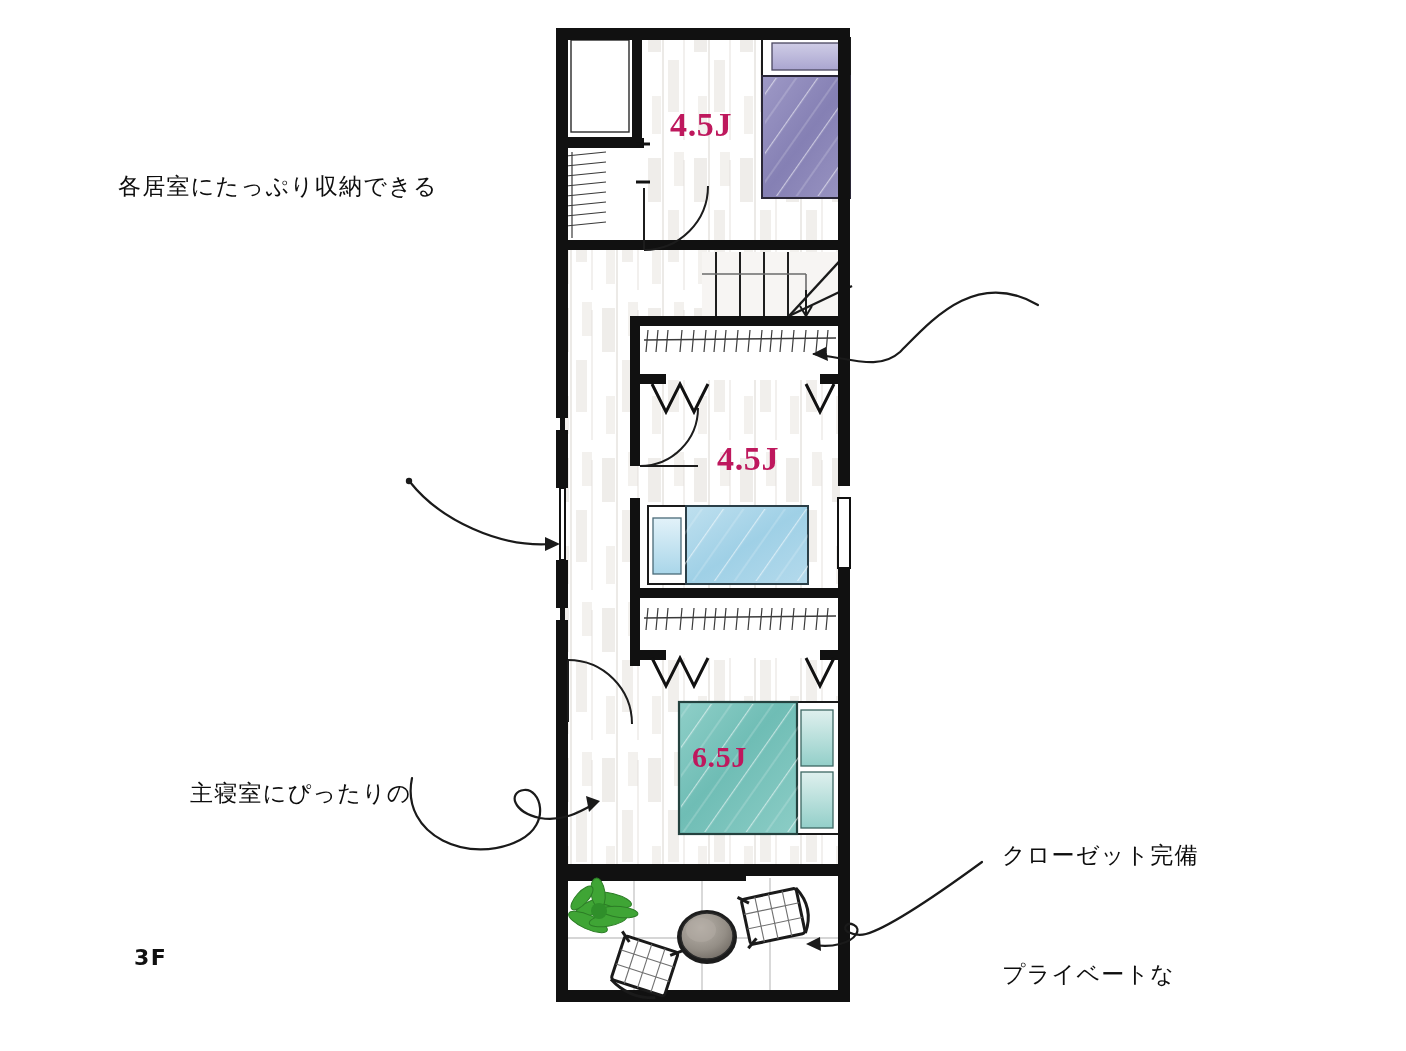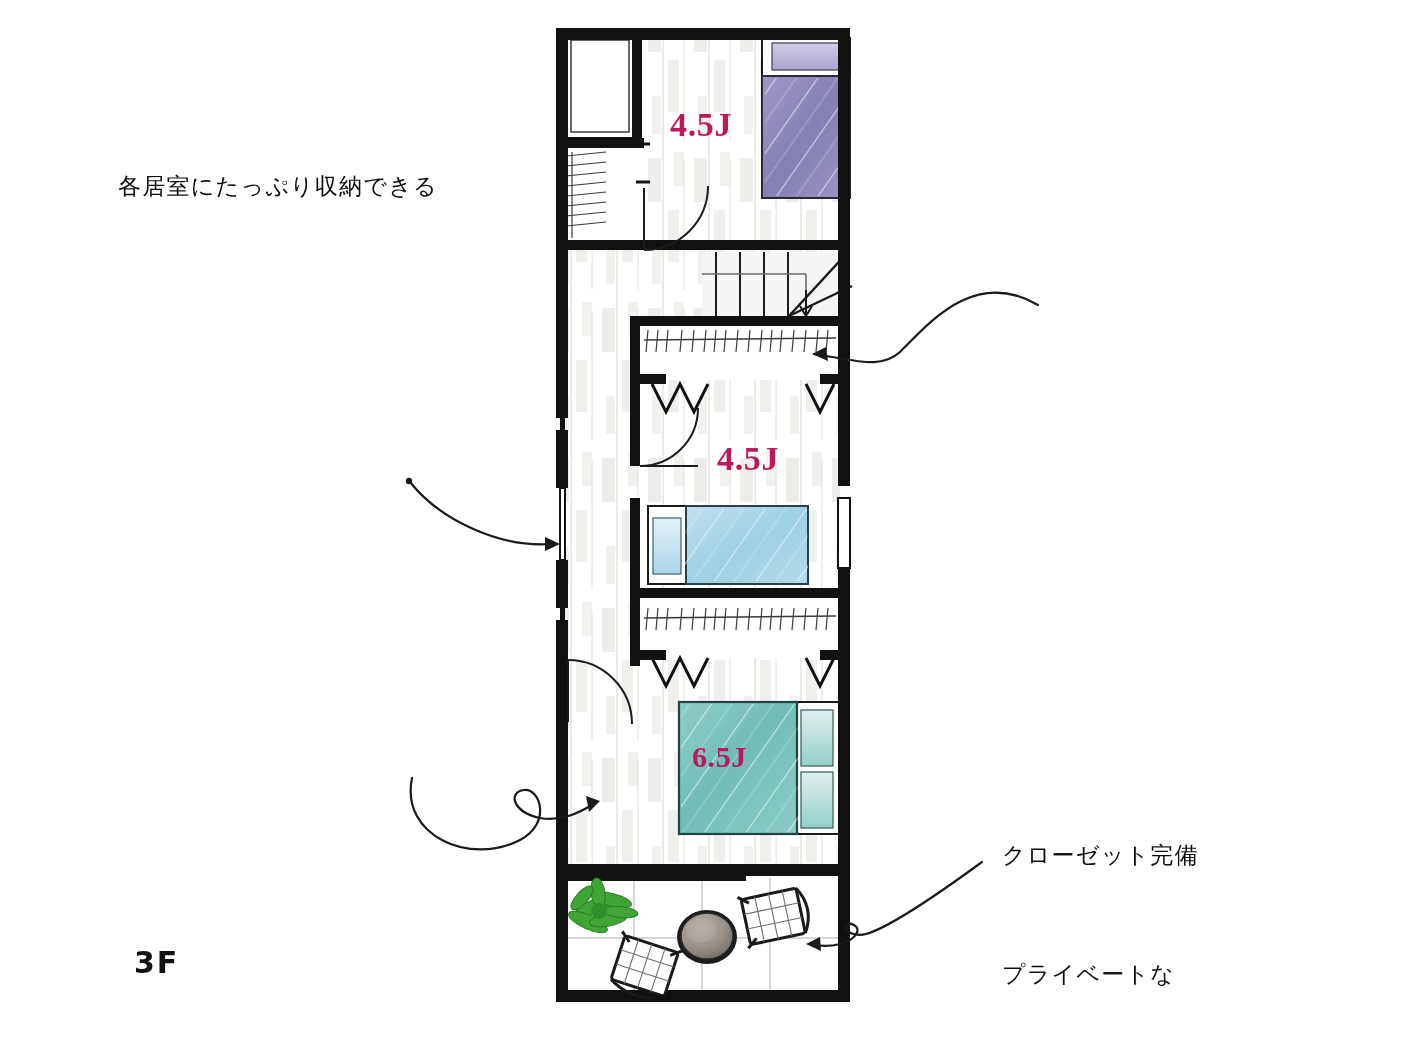--- a/index.html
+++ b/index.html
@@ -28,21 +28,21 @@
     line-height: 1.72;
     color: #0d0d0d;
     letter-spacing: 0.055em;
     white-space: pre;
     font-weight: 500;
   }
   .annot.center { text-align: left; }
   .floor-label {
     position: absolute;
     font-family: "DejaVu Sans", sans-serif;
-    font-size: 30px;
+    font-size: 22px;
     color: #111;
     font-weight: 600;
     letter-spacing: 0.06em;
   }
   .room-label {
     position: absolute;
     font-family: Liberation Serif, serif;
     font-weight: bold;
     color: #be185d;
     letter-spacing: 0.02em;
@@ -399,20 +399,21 @@
 
   <div class="floor-label" style="left:134px; top:945px;">3F</div>
 
   <div class="annot center" style="left:118px; top:88px; width:370px;">
     <div>各居室にたっぷり収納できる</div>
   </div>
 
 
 
   <div class="annot center" style="left:190px; top:695px; width:290px;">
+    <div>主寝室にぴったりの</div>
   </div>
 
   <div class="annot center" style="left:1002px; top:757px; width:226px;">
     <div>クローゼット完備</div>
     <div>プライベートな</div>
     
   </div>
 
 </div>
 

